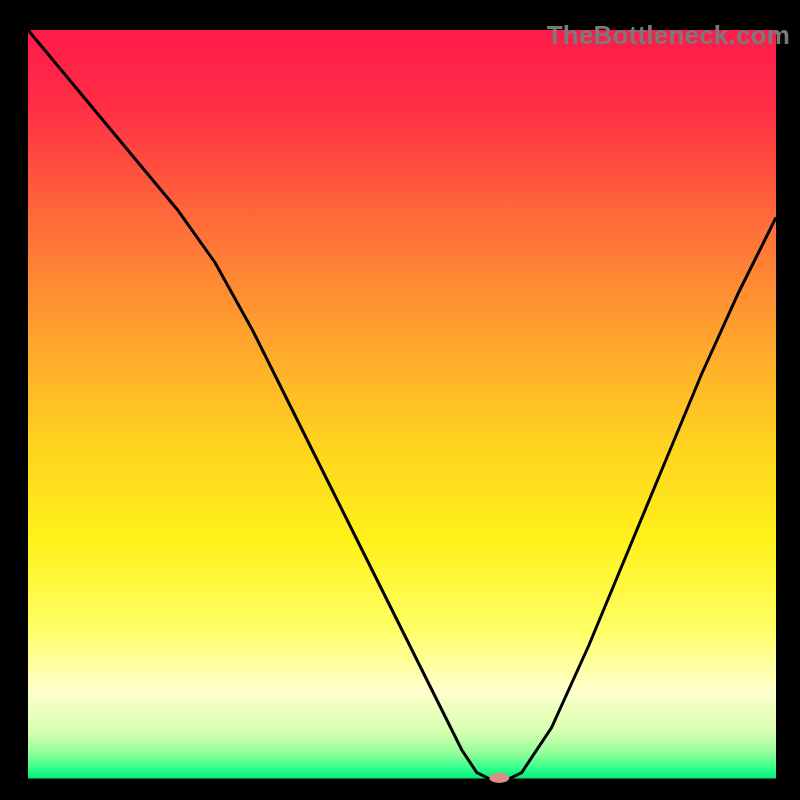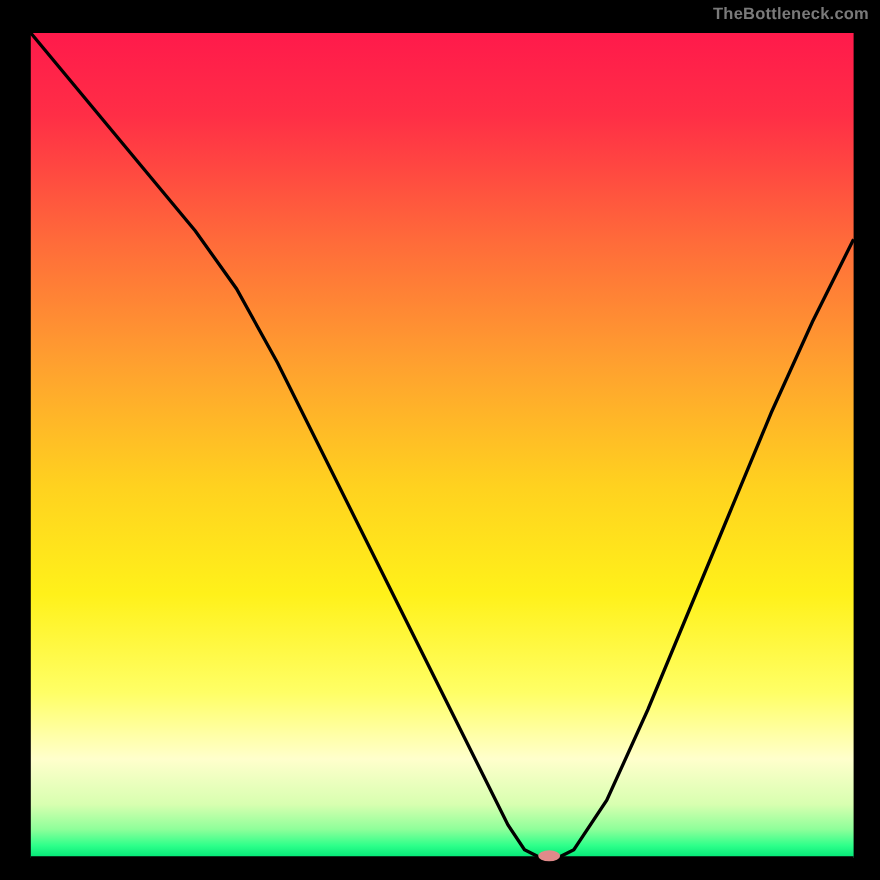--- a/index.html
+++ b/index.html
@@ -10,24 +10,24 @@
     background: #000000;
     overflow: hidden;
   }
   .chart-container {
     position: relative;
     width: 800px;
     height: 800px;
   }
   .watermark {
     position: absolute;
-    top: 4px;
+    top: 20px;
     right: 10px;
     font-family: Arial, Helvetica, sans-serif;
-    font-size: 15px;
+    font-size: 26px;
     font-weight: bold;
     color: #7a7a7a;
     letter-spacing: 0.2px;
     z-index: 10;
   }
   svg.plot {
     position: absolute;
     left: 0;
     top: 0;
   }

